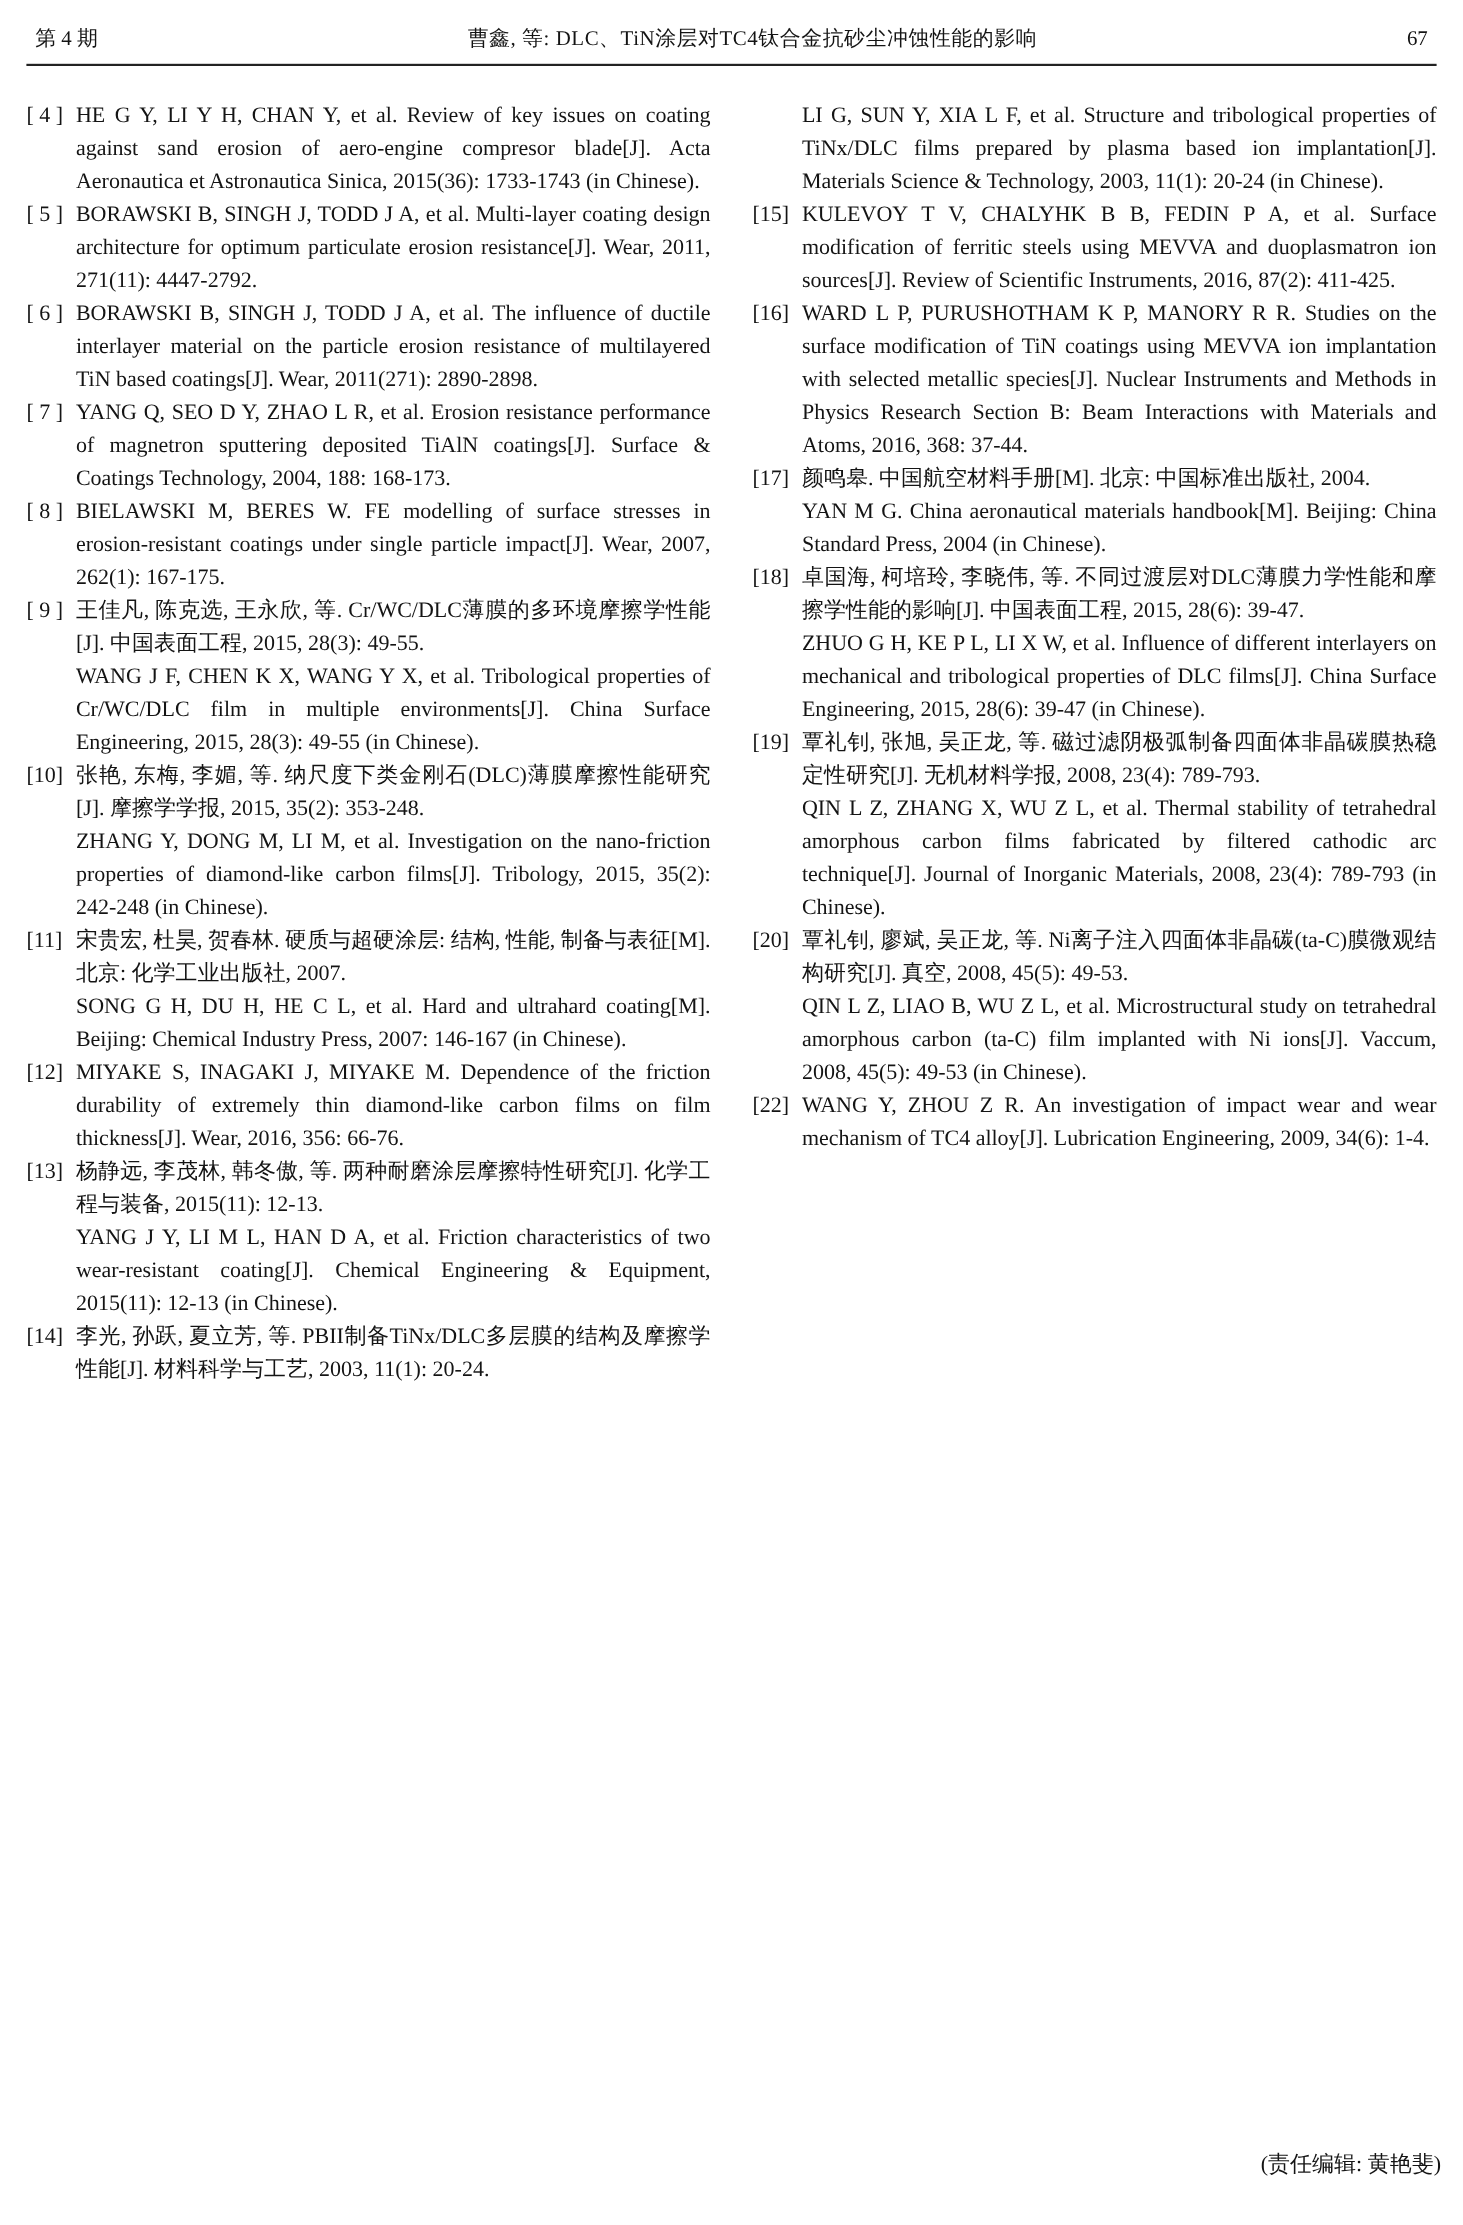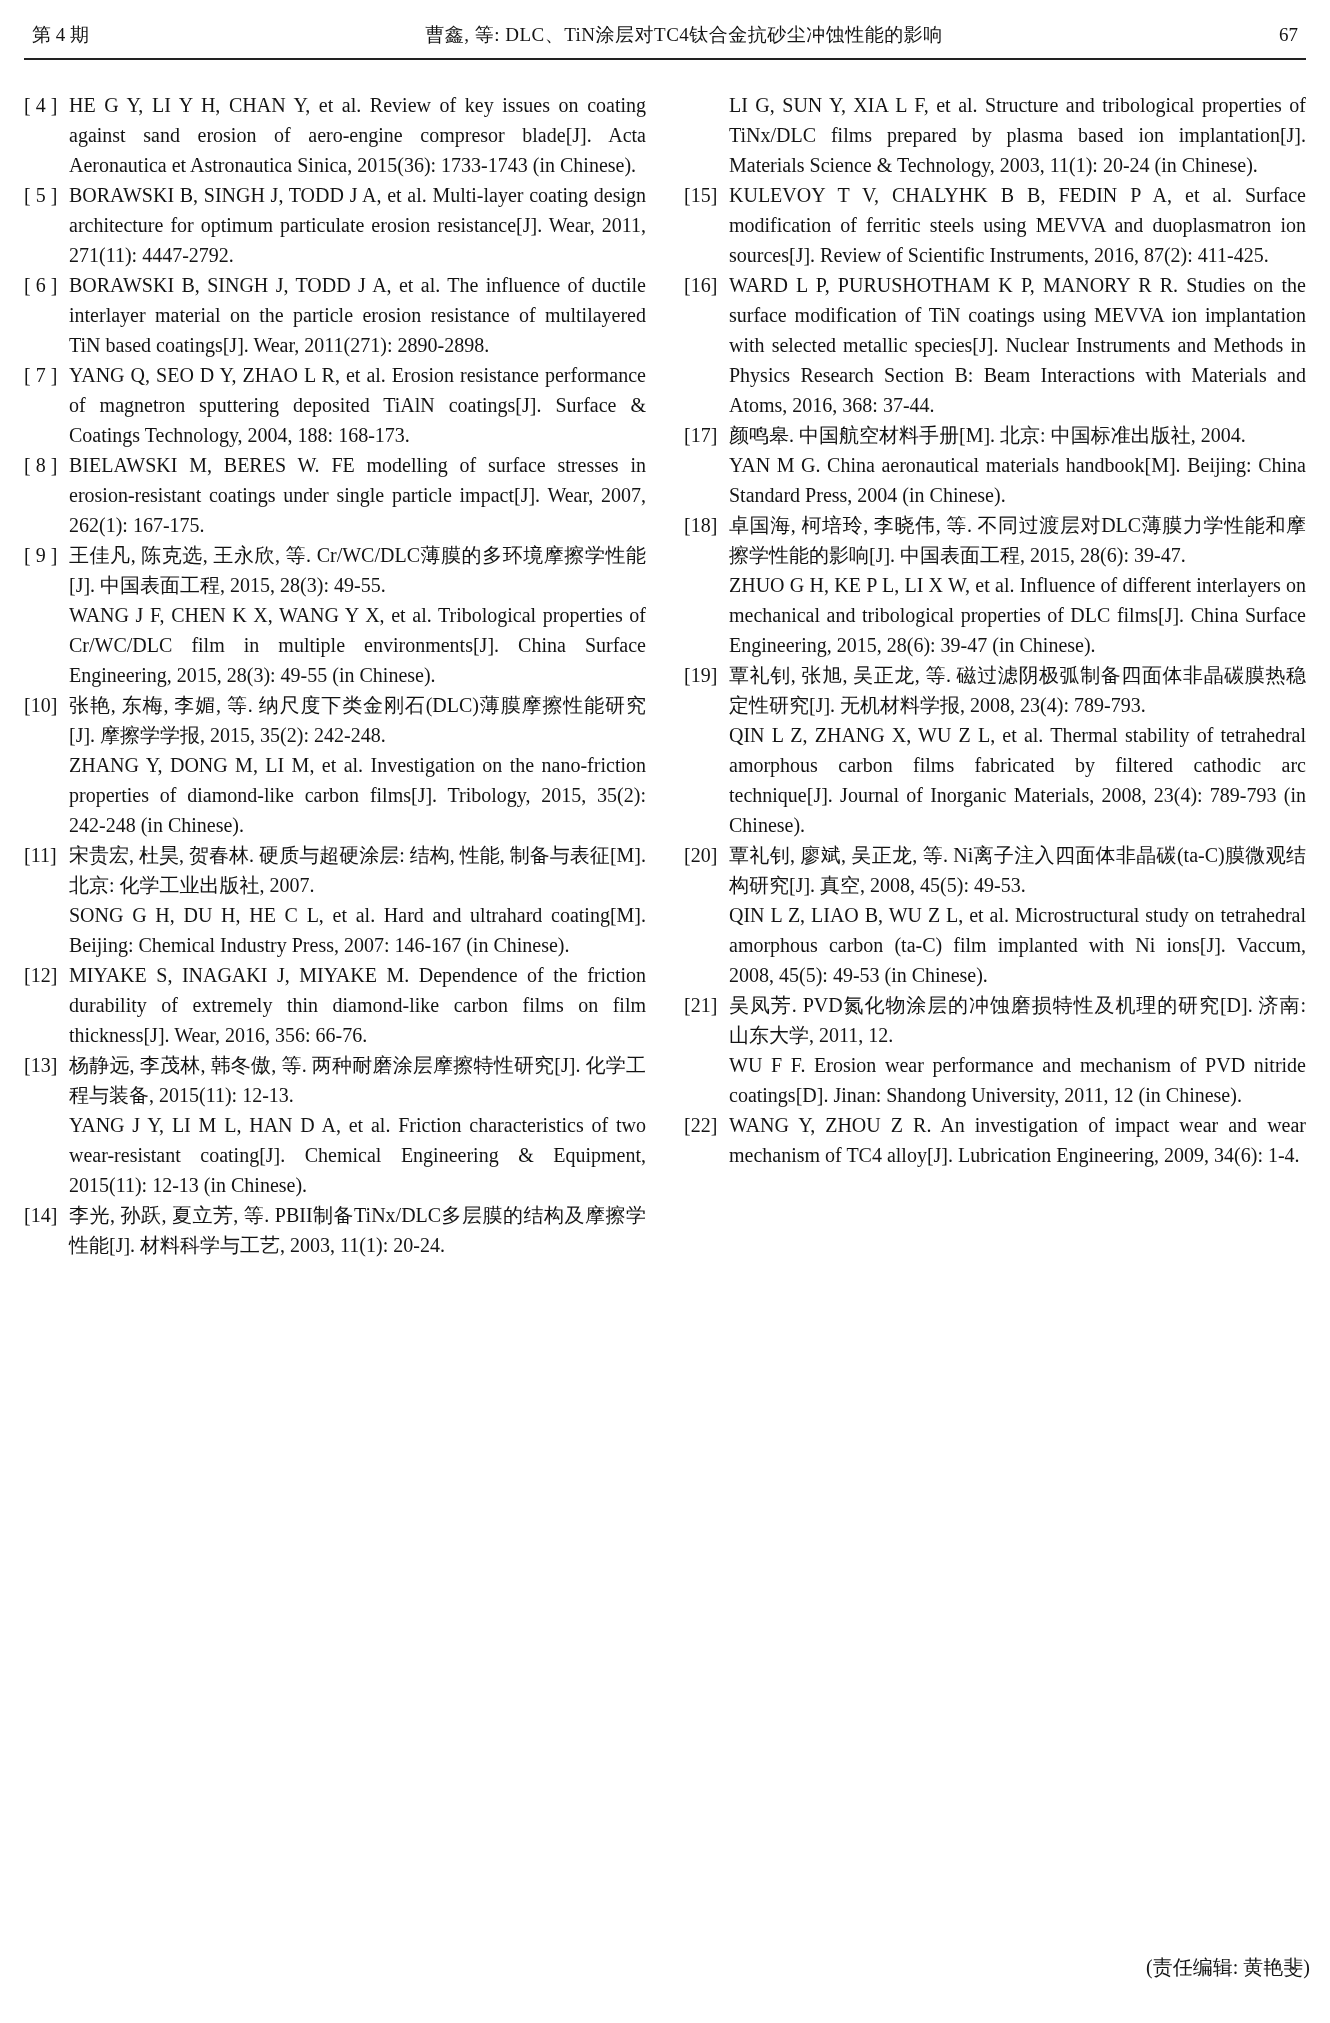--- a/index.html
+++ b/index.html
@@ -107,21 +107,21 @@
         <span class="ref-label">[ 9 ]</span>
         <div class="ref-body">
           <p>王佳凡, 陈克选, 王永欣, 等. Cr/WC/DLC薄膜的多环境摩擦学性能[J]. 中国表面工程, 2015, 28(3): 49-55.</p>
           <p>WANG J F, CHEN K X, WANG Y X, et al. Tribological properties of Cr/WC/DLC film in multiple environments[J]. China Surface Engineering, 2015, 28(3): 49-55 (in Chinese).</p>
         </div>
       </div>
 
       <div class="ref">
         <span class="ref-label">[10]</span>
         <div class="ref-body">
-          <p>张艳, 东梅, 李媚, 等. 纳尺度下类金刚石(DLC)薄膜摩擦性能研究[J]. 摩擦学学报, 2015, 35(2): 242-248.</p>
+          <p>张艳, 东梅, 李媚, 等. 纳尺度下类金刚石(DLC)薄膜摩擦性能研究[J]. 摩擦学学报, 2015, 35(2): 353-248.</p>
           <p>ZHANG Y, DONG M, LI M, et al. Investigation on the nano-friction properties of diamond-like carbon films[J]. Tribology, 2015, 35(2): 242-248 (in Chinese).</p>
         </div>
       </div>
 
       <div class="ref">
         <span class="ref-label">[11]</span>
         <div class="ref-body">
           <p>宋贵宏, 杜昊, 贺春林. 硬质与超硬涂层: 结构, 性能, 制备与表征[M]. 北京: 化学工业出版社, 2007.</p>
           <p>SONG G H, DU H, HE C L, et al. Hard and ultrahard coating[M]. Beijing: Chemical Industry Press, 2007: 146-167 (in Chinese).</p>
         </div>
@@ -199,27 +199,20 @@
       </div>
 
       <div class="ref">
         <span class="ref-label">[20]</span>
         <div class="ref-body">
           <p>覃礼钊, 廖斌, 吴正龙, 等. Ni离子注入四面体非晶碳(ta-C)膜微观结构研究[J]. 真空, 2008, 45(5): 49-53.</p>
           <p>QIN L Z, LIAO B, WU Z L, et al. Microstructural study on tetrahedral amorphous carbon (ta-C) film implanted with Ni ions[J]. Vaccum, 2008, 45(5): 49-53 (in Chinese).</p>
         </div>
       </div>
 
-      <div class="ref">
-        <span class="ref-label">[21]</span>
-        <div class="ref-body">
-          <p>吴凤芳. PVD氮化物涂层的冲蚀磨损特性及机理的研究[D]. 济南: 山东大学, 2011, 12.</p>
-          <p>WU F F. Erosion wear performance and mechanism of PVD nitride coatings[D]. Jinan: Shandong University, 2011, 12 (in Chinese).</p>
-        </div>
-      </div>
 
       <div class="ref">
         <span class="ref-label">[22]</span>
         <div class="ref-body">
           <p>WANG Y, ZHOU Z R. An investigation of impact wear and wear mechanism of TC4 alloy[J]. Lubrication Engineering, 2009, 34(6): 1-4.</p>
         </div>
       </div>
 
     </div>
 

